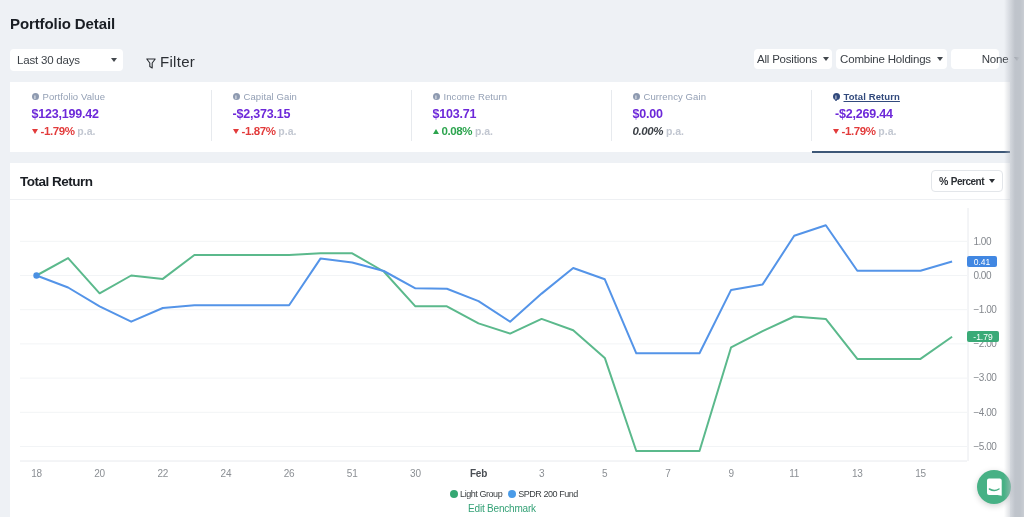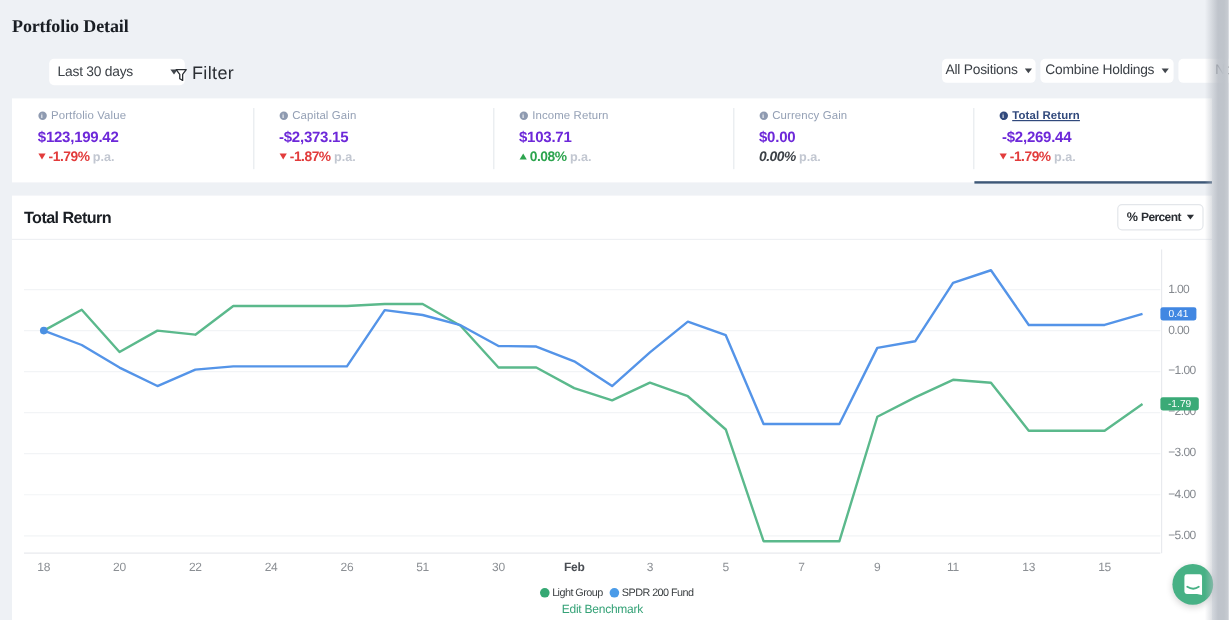--- a/index.html
+++ b/index.html
@@ -1,20 +1,20 @@
 <!DOCTYPE html>
 <html><head>
 <meta charset="utf-8">
 <style>
 * { margin:0; padding:0; box-sizing:border-box; }
 html,body { width:1024px; height:517px; overflow:hidden; }
 body { font-family:"Liberation Sans", sans-serif; background:#eef1f5; position:relative; }
 .abs { position:absolute; }
-h1 { position:absolute; left:10px; top:15px; font-size:15px; font-weight:bold; color:#1a1e24; letter-spacing:-0.1px;font-family:Liberation Serif, serif; }
-.btn { position:absolute; background:#fff; border-radius:4px; font-size:11.5px; color:#3c4147; display:flex; align-items:center; letter-spacing:-0.2px; white-space:nowrap;margin-left:31px; }
+h1 { position:absolute; left:10px; top:15px; font-size:15px; font-weight:bold; color:#1a1e24; letter-spacing:-0.1px; }
+.btn { position:absolute; background:#fff; border-radius:4px; font-size:11.5px; color:#3c4147; display:flex; align-items:center; letter-spacing:-0.2px; white-space:nowrap; }
 .caret { display:inline-block; width:0; height:0; border-left:3.5px solid transparent; border-right:3.5px solid transparent; border-top:4.5px solid #42474d; margin-left:6px; }
 
 #statsbar { position:absolute; left:10px; top:82px; width:1000px; height:69.5px; background:#fff; }
 .slabel { position:absolute; top:91px; font-size:9.5px; color:#94a0b5; letter-spacing:.1px; display:flex; align-items:center; white-space:nowrap; }
 .sval { position:absolute; top:106.5px; font-size:12.5px; font-weight:bold; color:#6d28d9; letter-spacing:-0.2px; }
 .schg { position:absolute; top:124.5px; font-size:11.5px; font-weight:bold; white-space:nowrap; letter-spacing:-0.4px; }
 .red { color:#e23b3b; } .grn { color:#2ca44e; }
 .pa { color:#c2c7d1; font-weight:bold; font-size:10.5px; letter-spacing:0; }
 .tri { display:inline-block; width:0; height:0; vertical-align:1px; margin-right:3px; }
 .tri.down { border-left:3.5px solid transparent; border-right:3.5px solid transparent; border-top:5.5px solid #e23b3b; }

